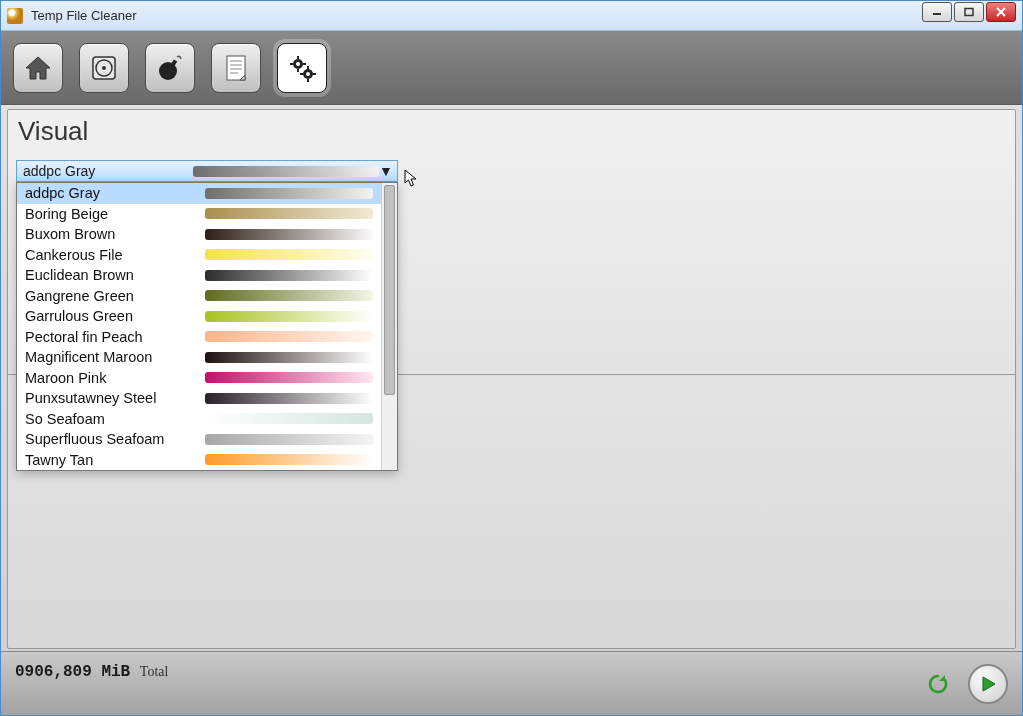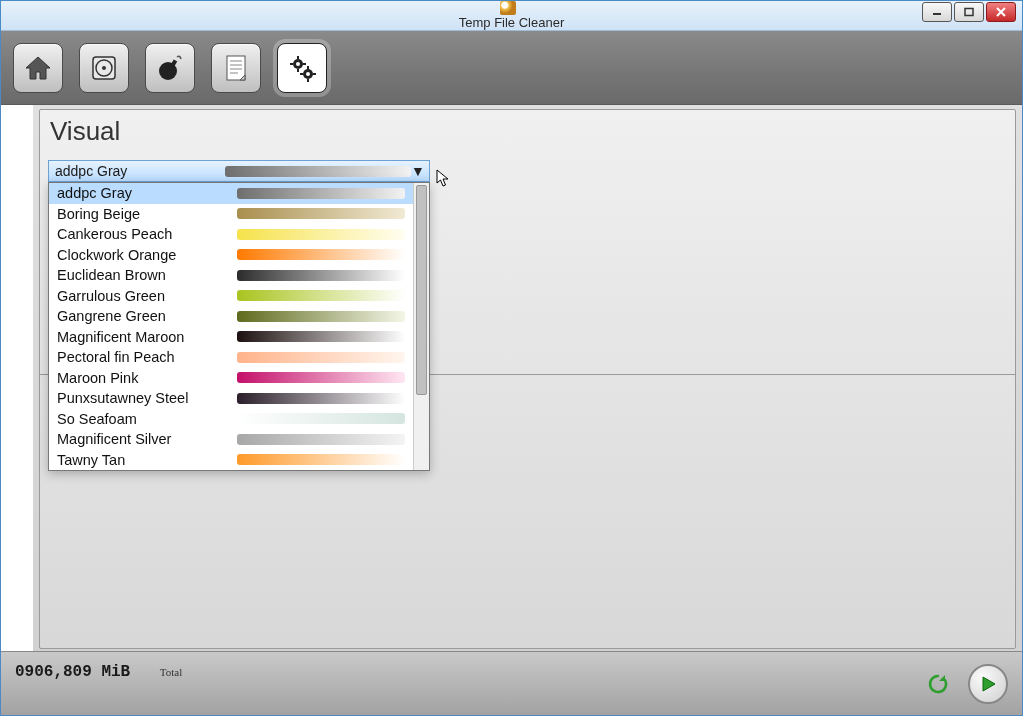--- a/index.html
+++ b/index.html
@@ -1,35 +1,35 @@
 <!DOCTYPE html>
 <html><head>
 <meta charset="utf-8">
 <style>
   * { box-sizing: border-box; }
   body { margin:0; padding:0; background:#fff; font-family:"Segoe UI", Tahoma, sans-serif; font-size:14px; overflow:hidden; }
   .window { width:1023px; height:716px; background:#fff; position:relative; border:1px solid #4a8bc5; box-shadow:0 0 4px rgba(0,0,0,.15); }
 
   
-  .titlebar { height:30px; background:linear-gradient(#e7f1fb,#cfe3f6); display:flex; align-items:center; padding:0 6px; border-bottom:1px solid #9fbbd8;flex-direction:column; }
+  .titlebar { height:30px; background:linear-gradient(#e7f1fb,#cfe3f6); display:flex; align-items:center; padding:0 6px; border-bottom:1px solid #9fbbd8; }
   .titlebar .app-icon { width:16px; height:16px; background:radial-gradient(circle at 30% 30%, #fff 3px, #f2c14e 4px, #c07d1a 8px); border-radius:2px; margin-right:8px; }
   .titlebar .title { color:#2b2b2b; font-size:13px; }
   .winctrls { position:absolute; top:1px; right:6px; display:flex; gap:2px; }
   .winbtn { width:30px; height:20px; border:1px solid #555; border-radius:3px; display:flex; align-items:center; justify-content:center; background:linear-gradient(#f8f8f8,#d8d8d8); cursor:default; }
   .winbtn.close { background:linear-gradient(#f08080,#c62828); border-color:#8a1c1c; }
   .winbtn svg { width:12px; height:10px; }
 
   
   .toolstrip { height:74px; background:linear-gradient(#8a8a8a,#777 55%, #6a6a6a); padding:10px 12px; display:flex; gap:16px; align-items:center; border-bottom:1px solid #5a5a5a; }
   .toolbtn { width:50px; height:50px; border-radius:8px; border:1px solid #4a4a4a; background:linear-gradient(#f0f0f0,#bfbfbf); display:flex; align-items:center; justify-content:center; box-shadow:inset 0 1px 1px rgba(255,255,255,.7); cursor:pointer; }
   .toolbtn.active { background:#fff; border-color:#222; box-shadow:0 0 0 4px rgba(255,255,255,.25), inset 0 1px 1px rgba(255,255,255,.9); }
   .toolbtn svg { width:32px; height:32px; }
 
   
-  .client { position:absolute; top:104px; left:0; right:0; bottom:64px; background:linear-gradient(#e0e0e0,#d1d1d1);margin-left:32px; }
+  .client { position:absolute; top:104px; left:0; right:0; bottom:64px; background:linear-gradient(#e0e0e0,#d1d1d1); }
   .panel { margin:4px 6px 0 6px; height:calc(100% - 6px); border:1px solid #9a9a9a; background:linear-gradient(#f0f0f0,#d8d8d8); border-radius:2px; position:relative; }
   .hline { position:absolute; left:0; right:0; top:49%; height:1px; background:#9a9a9a; }
   .section-title { font-size:26px; font-weight:300; color:#333; padding:6px 0 0 10px; }
 
   
   .combo-wrap { position:absolute; top:50px; left:8px; width:382px; }
   .combo { height:22px; border:1px solid #6aa2d6; background:linear-gradient(#e6f2ff,#badcff); display:flex; align-items:center; padding:0 6px; font-size:14px; color:#1a1a1a; cursor:pointer; }
   .combo .sel-label { flex:0 0 170px; }
   .combo .sel-swatch { flex:1; height:11px; }
   .combo .arrow { width:12px; text-align:center; color:#222; }
@@ -45,21 +45,21 @@
   .dropdown .sbar { width:16px; background:#f0f0f0; border-left:1px solid #ccc; position:relative; }
   .dropdown .thumb { position:absolute; left:2px; right:2px; top:2px; height:210px; background:#c0c0c0; border:1px solid #999; border-radius:2px; }
 
   
   .sw { background:linear-gradient(90deg, var(--c1), var(--c2)); border-radius:3px; }
 
   
   .footer { position:absolute; left:0; right:0; bottom:0; height:64px; background:linear-gradient(#c9c9c9,#a2a2a2); border-top:1px solid #888; padding:8px 14px; }
   .statrow { font-family:"Courier New", monospace; font-size:16px; color:#1a1a1a; line-height:24px; }
   .statrow .num { font-weight:bold; }
-  .statrow .lbl { font-family:"Segoe UI"; font-size:11px; color:#333;margin-left:20px; }
+  .statrow .lbl { font-family:"Segoe UI"; font-size:14px; color:#333; }
   .footerbtns { position:absolute; right:14px; top:12px; display:flex; gap:18px; align-items:center; }
   .roundbtn { width:40px; height:40px; border-radius:50%; border:2px solid #888; background:radial-gradient(circle at 35% 30%, #fafafa, #cfcfcf); display:flex; align-items:center; justify-content:center; cursor:pointer; }
   .refresh-icon { width:24px; height:24px; }
 </style>
 </head>
 <body>
 
 <div class="window">
 
   <div class="titlebar">
@@ -156,61 +156,61 @@
         <div class="list" id="opt-list">
             <div class="opt sel">
               <span class="olabel">addpc Gray</span>
               <span class="oswatch sw" style="--c1: #6e6e6e; --c2: #f2f2f2;"></span>
             </div>
             <div class="opt">
               <span class="olabel">Boring Beige</span>
               <span class="oswatch sw" style="--c1: #a98f4e; --c2: #f1ead4;"></span>
             </div>
             <div class="opt">
-              <span class="olabel">Cankerous Peach</span>
+              <span class="olabel">Buxom Brown</span>
+              <span class="oswatch sw" style="--c1: #2c1e16; --c2: #fcfcfc;"></span>
+            </div>
+            <div class="opt">
+              <span class="olabel">Cankerous File</span>
               <span class="oswatch sw" style="--c1: #f6e24a; --c2: #fffef2;"></span>
-            </div>
-            <div class="opt">
-              <span class="olabel">Clockwork Orange</span>
-              <span class="oswatch sw" style="--c1: #ff7a00; --c2: #ffffff;"></span>
             </div>
             <div class="opt">
               <span class="olabel">Euclidean Brown</span>
               <span class="oswatch sw" style="--c1: #2c2c2c; --c2: #ffffff;"></span>
             </div>
             <div class="opt">
+              <span class="olabel">Gangrene Green</span>
+              <span class="oswatch sw" style="--c1: #606b1e; --c2: #f4f6e6;"></span>
+            </div>
+            <div class="opt">
               <span class="olabel">Garrulous Green</span>
               <span class="oswatch sw" style="--c1: #a9c41f; --c2: #ffffff;"></span>
             </div>
             <div class="opt">
-              <span class="olabel">Gangrene Green</span>
-              <span class="oswatch sw" style="--c1: #606b1e; --c2: #f4f6e6;"></span>
+              <span class="olabel">Pectoral fin Peach</span>
+              <span class="oswatch sw" style="--c1: #ffb38a; --c2: #fff6ef;"></span>
             </div>
             <div class="opt">
               <span class="olabel">Magnificent Maroon</span>
               <span class="oswatch sw" style="--c1: #1d1010; --c2: #ffffff;"></span>
             </div>
             <div class="opt">
-              <span class="olabel">Pectoral fin Peach</span>
-              <span class="oswatch sw" style="--c1: #ffb38a; --c2: #fff6ef;"></span>
-            </div>
-            <div class="opt">
               <span class="olabel">Maroon Pink</span>
               <span class="oswatch sw" style="--c1: #c4106a; --c2: #ffe7f2;"></span>
             </div>
             <div class="opt">
               <span class="olabel">Punxsutawney Steel</span>
               <span class="oswatch sw" style="--c1: #2a1f2a; --c2: #ffffff;"></span>
             </div>
             <div class="opt">
               <span class="olabel">So Seafoam</span>
               <span class="oswatch sw" style="--c1: #ffffff; --c2: #d5e5e0;"></span>
             </div>
             <div class="opt">
-              <span class="olabel">Magnificent Silver</span>
+              <span class="olabel">Superfluous Seafoam</span>
               <span class="oswatch sw" style="--c1: #a7a7a7; --c2: #f4f4f4;"></span>
             </div>
             <div class="opt">
               <span class="olabel">Tawny Tan</span>
               <span class="oswatch sw" style="--c1: #ff9a2a; --c2: #ffffff;"></span>
             </div>
           </div>
         <div class="sbar">
             <div class="thumb"></div>
           </div>

